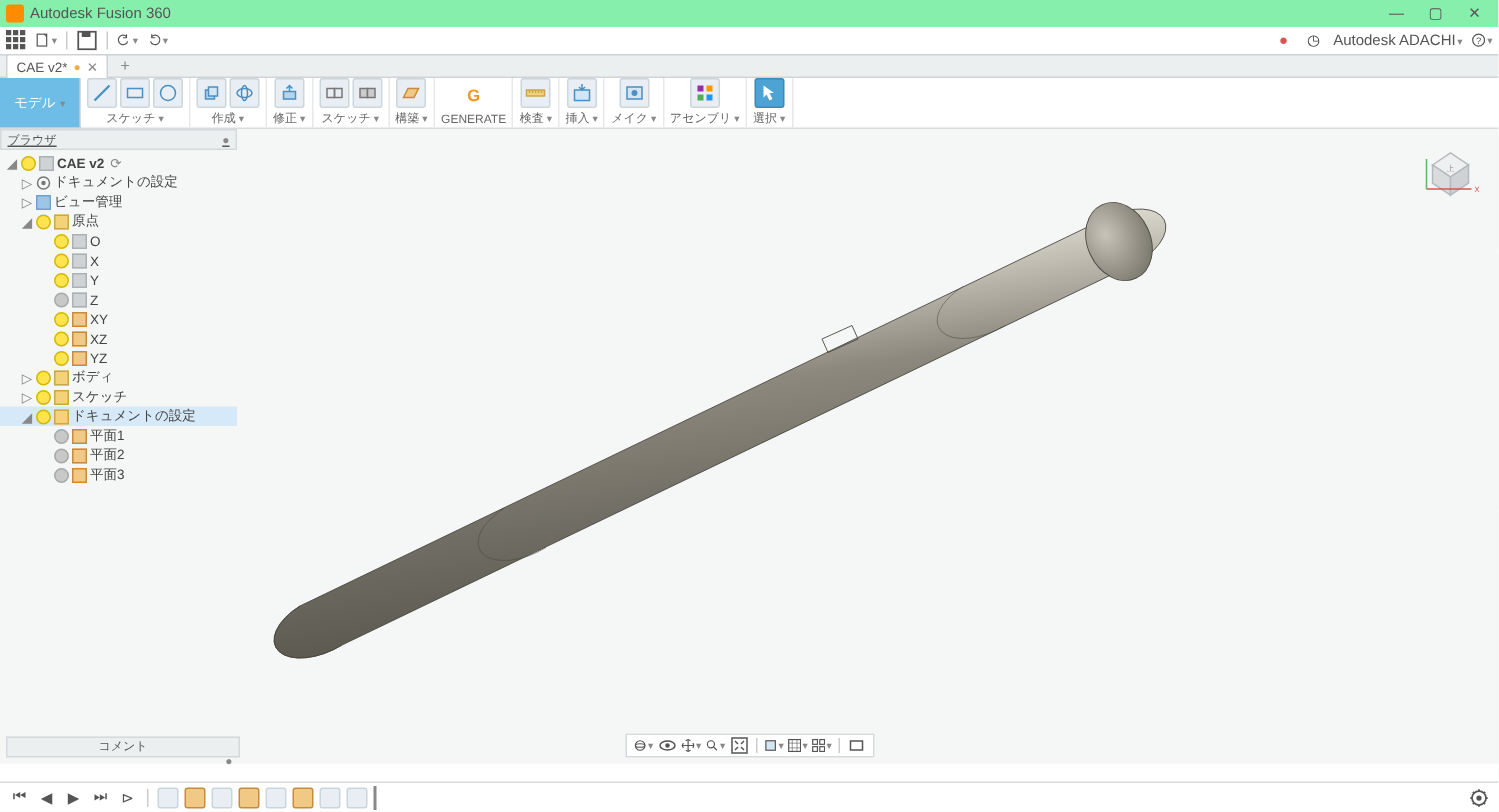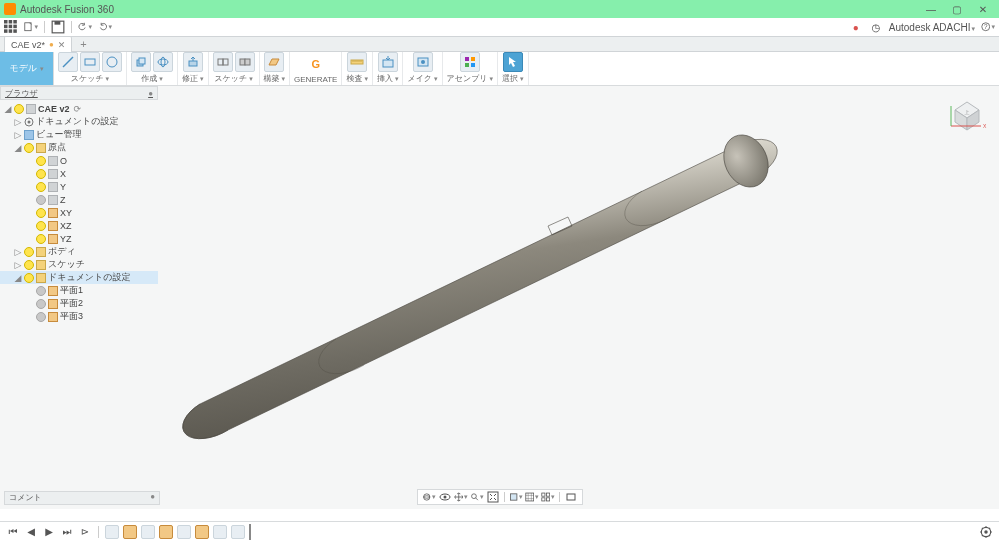--- a/index.html
+++ b/index.html
@@ -52,21 +52,21 @@
 .node .fico.gray { background:#d0d3d5; border-color:#aeb1b4;}
 .node .fico.blue { background:#9dc5e8; border-color:#6fa2cc;}
 .node .pico { width:10px; height:10px; border:1px solid #c78b3c; background:#f2c885; display:inline-block;}
 .node.sel { background:#d6e9f8;}
 .pad1{padding-left:14px;} .pad2{padding-left:26px;}
 
 
 .viewcube { position:absolute; top:6px; right:10px; width:44px; height:44px;}
 
 
-.commentbar { position:absolute; left:4px; bottom:4px; width:156px; height:14px; background:#eceff0; border:1px solid #d6d9db; display:flex; padding:0 4px; font-size:8px; color:#555;}
+.commentbar { position:absolute; left:4px; bottom:4px; width:156px; height:14px; background:#eceff0; border:1px solid #d6d9db; display:flex; align-items:center; padding:0 4px; font-size:8px; color:#555;flex-direction:column;}
 .commentbar .pin { margin-left:auto; color:#888;}
 
 
 .navbar { position:absolute; bottom:4px; left:50%; transform:translateX(-50%); height:16px; background:#fff; border:1px solid #d6d9db; display:flex; align-items:center; gap:2px; padding:0 4px;}
 .navbtn { width:14px; height:14px; display:flex; align-items:center; justify-content:center; cursor:pointer; color:#555;}
 .navbtn svg{width:12px;height:12px;}
 .nsep{width:1px;height:10px;background:#ccc;margin:0 2px;}
 
 
 .timeline { position:absolute; left:0; right:0; bottom:0; height:20px; background:#fff; border-top:1px solid #d8dbdd; display:flex; align-items:center; padding:0 6px; gap:4px;}

